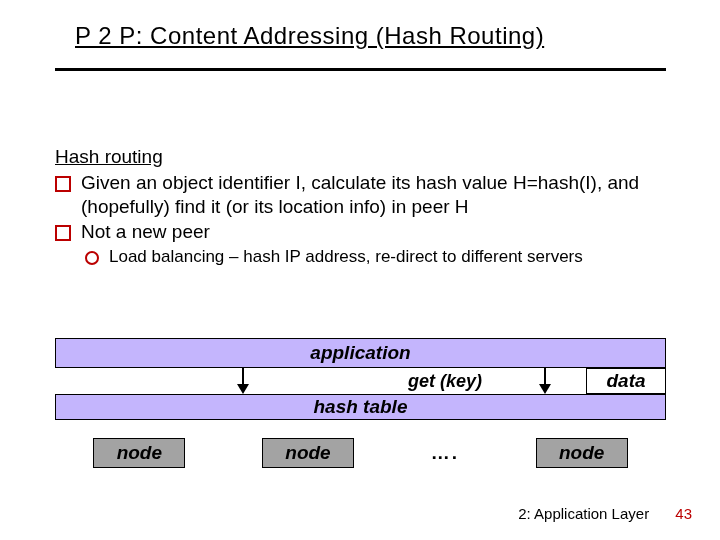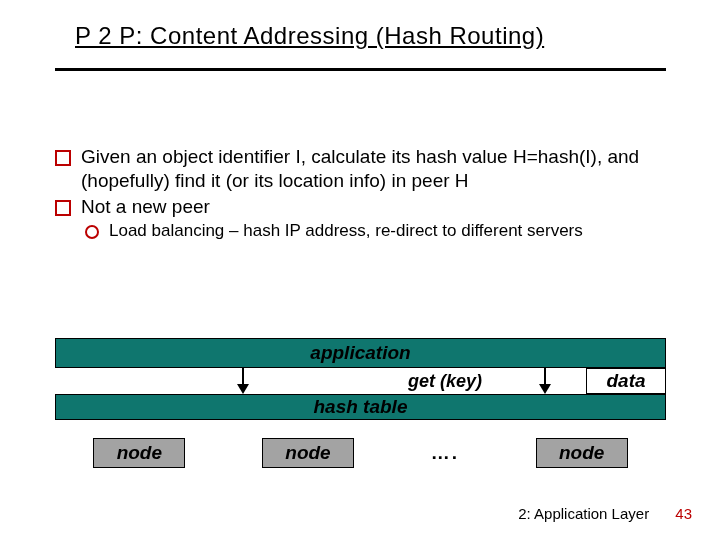--- a/index.html
+++ b/index.html
@@ -88,21 +88,21 @@
   }
   .bar {
     box-sizing: border-box;
     border: 1px solid #000;
     font-style: italic;
     font-weight: bold;
     font-size: 19px;
     display: flex;
     align-items: center;
   }
-  .bar.green { background: #0f766e; }
+  .bar.green { background: #c4b5fd; }
   .app {
     height: 30px;
     width: 611px;
     justify-content: center;
   }
   .mid-row {
     position: relative;
     height: 52px;
     width: 611px;
   }
@@ -191,20 +191,21 @@
 </style>
 </head>
 <body>
 
 <div class="slide">
 
   <div class="title">P 2 P: Content Addressing (Hash Routing)</div>
   <div class="hr"></div>
 
   <div class="body">
+    <div class="subhead">Hash routing</div>
 
     <div class="bullet">
       <div class="mark"></div>
       <div class="text">Given an object identifier I, calculate its hash value H=hash(I), and (hopefully) find it (or its location info) in peer H</div>
     </div>
 
     <div class="bullet">
       <div class="mark"></div>
       <div class="text">Not a new peer</div>
     </div>

